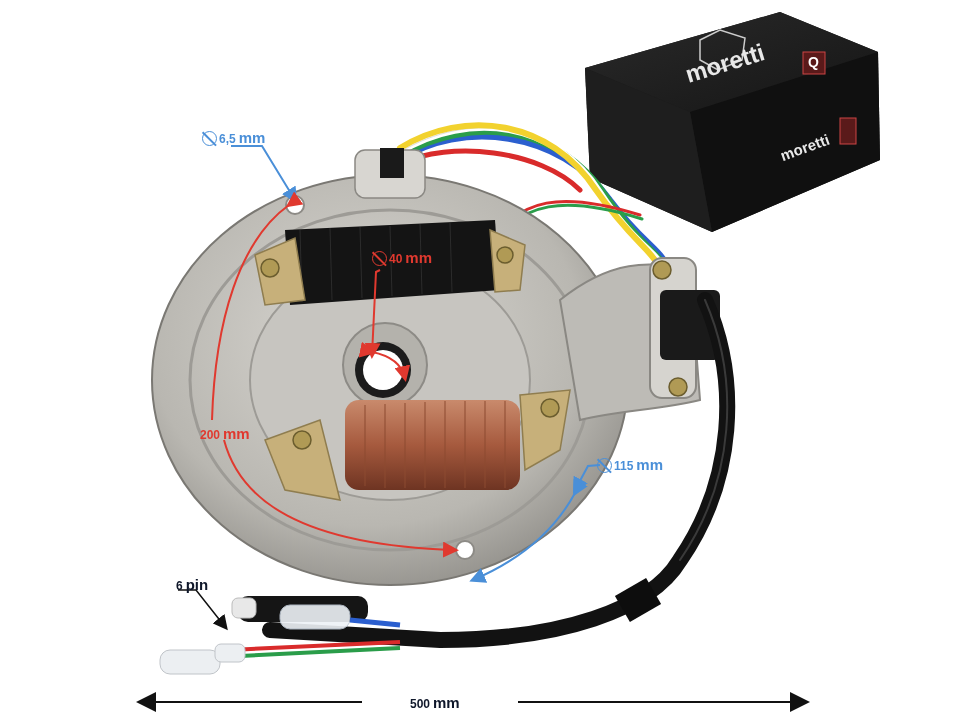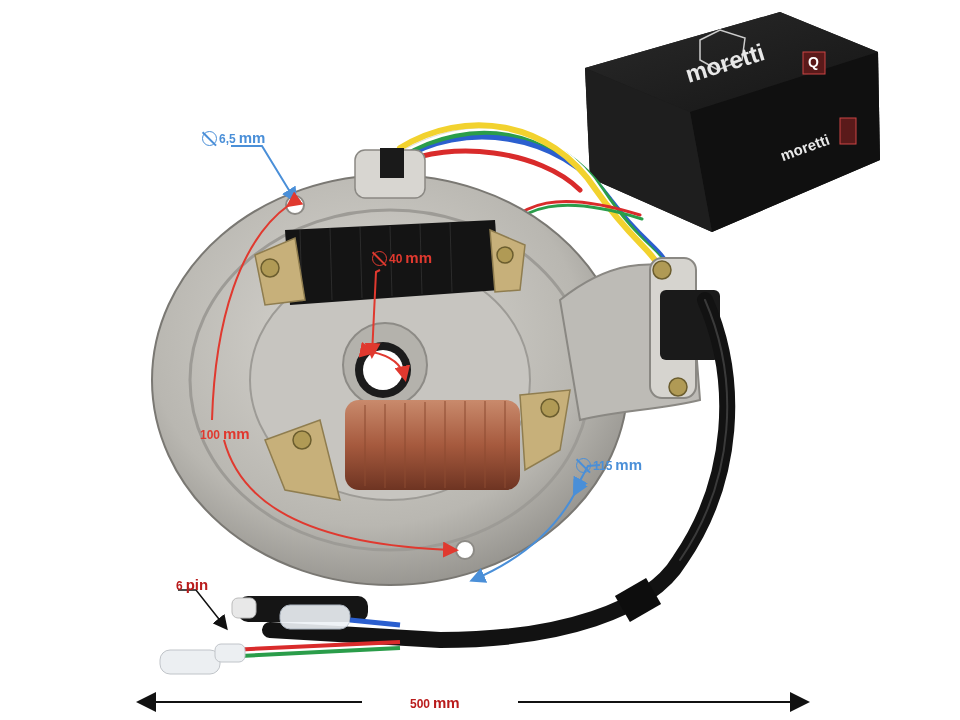--- a/index.html
+++ b/index.html
@@ -3,21 +3,21 @@
   <meta charset="utf-8">
   <style>
     html, body { margin: 0; padding: 0; background: #ffffff; }
     body { width: 960px; height: 720px; position: relative; overflow: hidden; font-family: "Liberation Sans", sans-serif; }
     #scene { position: absolute; left: 0; top: 0; width: 960px; height: 720px; }
     .anno { position: absolute; font-family: "Liberation Sans", sans-serif; font-weight: bold; white-space: nowrap; line-height: 1; }
     .anno .num { font-size: 12px; }
     .anno .unit { font-size: 15px; margin-left: 3px; }
     .blue { color: #4a8fd8; }
     .red { color: #e0392f; }
-    .black { color: #b91c1c; }
+    .black { color: #0f172a; }
     .diam { display: inline-block; width: 15px; height: 15px; border: 1.5px solid currentColor; border-radius: 50%; position: relative; vertical-align: middle; margin-right: 2px; box-sizing: border-box; }
     .diam::after { content: ""; position: absolute; left: -3px; top: 6px; width: 19px; height: 1.5px; background: currentColor; transform: rotate(45deg); }
     .box-text { position: absolute; color: #e8e8e8; font-weight: bold; font-family: "Liberation Sans", sans-serif; white-space: nowrap; }
   </style>
 </head>
 <body>
 
 <svg id="scene" viewBox="0 0 960 720" xmlns="http://www.w3.org/2000/svg">
   <defs>
     <radialGradient id="plateGrad" cx="45%" cy="40%" r="65%">
@@ -158,24 +158,24 @@
 
 <div class="anno blue" style="left:202px;top:130px;">
   <span class="diam"></span><span class="num">6,5</span><span class="unit">mm</span>
 </div>
 
 <div class="anno red" style="left:372px;top:250px;">
   <span class="diam"></span><span class="num">40</span><span class="unit">mm</span>
 </div>
 
 <div class="anno red" style="left:200px;top:426px;">
-  <span class="num">100</span><span class="unit">mm</span>
+  <span class="num">200</span><span class="unit">mm</span>
 </div>
 
-<div class="anno blue" style="left:576px;top:457px;">
+<div class="anno blue" style="left:597px;top:457px;">
   <span class="diam"></span><span class="num">115</span><span class="unit">mm</span>
 </div>
 
 <div class="anno black" style="left:176px;top:577px;">
   <span class="num">6</span><span class="unit">pin</span>
 </div>
 
 <div class="anno black" style="left:410px;top:695px;">
   <span class="num">500</span><span class="unit">mm</span>
 </div>

